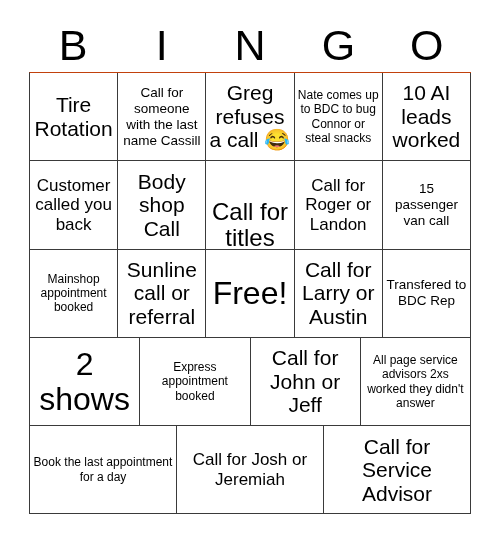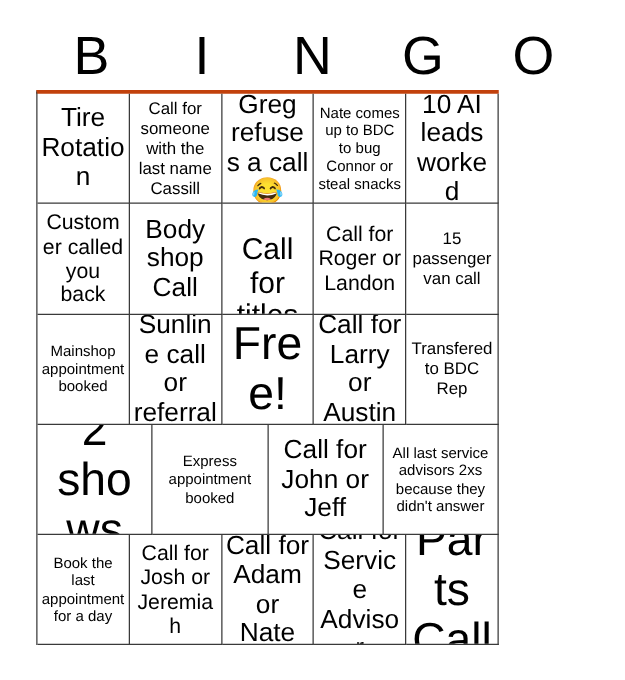--- a/index.html
+++ b/index.html
@@ -31,22 +31,22 @@
     flex: 1 1 0;
     text-align: center;
     font-size: 43px;
     line-height: 1;
     font-weight: 400;
     letter-spacing: 0px;
     color: #000000;
     user-select: none;
   }
   .grid {
-    width: 370px;
-    border-top: 3px solid #c2410c;
+    width: 442px;
+    border-top: 1px solid #c2410c;
     border-left: 1px solid #3a3a3a;
     box-sizing: border-box;
   }
   .grid-row {
     display: flex;
     width: 100%;
   }
   .cell {
     flex: 1 1 0;
     width: 88.4px;
@@ -62,21 +62,21 @@
     overflow: hidden;
   }
   .cell-text {
     display: block;
     width: 100%;
     line-height: 1.12;
     color: #000000;
     word-wrap: break-word;
   }
   
-  .fs-xxl .cell-text { font-size: 37px; line-height: 1.08; }
+  .fs-xxl .cell-text { font-size: 32px; line-height: 1.08; }
   .fs-xl  .cell-text { font-size: 24px; line-height: 1.10; margin-top: 40px; }
   .fs-lg  .cell-text { font-size: 21px; line-height: 1.12; }
   .fs-md  .cell-text { font-size: 17px; line-height: 1.14; }
   .fs-sm  .cell-text { font-size: 13.5px; line-height: 1.18; }
   .fs-xs  .cell-text { font-size: 12px; line-height: 1.2; }
 </style>
 </head>
 <body>
 
 <div class="card">
@@ -145,35 +145,29 @@
         <div class="cell fs-xxl">
           <span class="cell-text">2 shows</span>
         </div>
         <div class="cell fs-xs">
           <span class="cell-text">Express appointment booked</span>
         </div>
         <div class="cell fs-lg">
           <span class="cell-text">Call for John or Jeff</span>
         </div>
         <div class="cell fs-xs">
-          <span class="cell-text">All last service advisors 2xs because they didn't answer</span>
+          <span class="cell-text">All page service advisors 2xs worked they didn't answer</span>
         </div>
       </div>
       <div class="grid-row">
         <div class="cell fs-xs">
           <span class="cell-text">Book the last appointment for a day</span>
         </div>
         <div class="cell fs-md">
           <span class="cell-text">Call for Josh or Jeremiah</span>
         </div>
         <div class="cell fs-lg">
-          <span class="cell-text">Call for Adam or Nate</span>
-        </div>
-        <div class="cell fs-lg">
           <span class="cell-text">Call for Service Advisor</span>
-        </div>
-        <div class="cell fs-xxl">
-          <span class="cell-text">Parts Call</span>
         </div>
       </div>
     </div>
 
 </div>
 
 </body></html>

